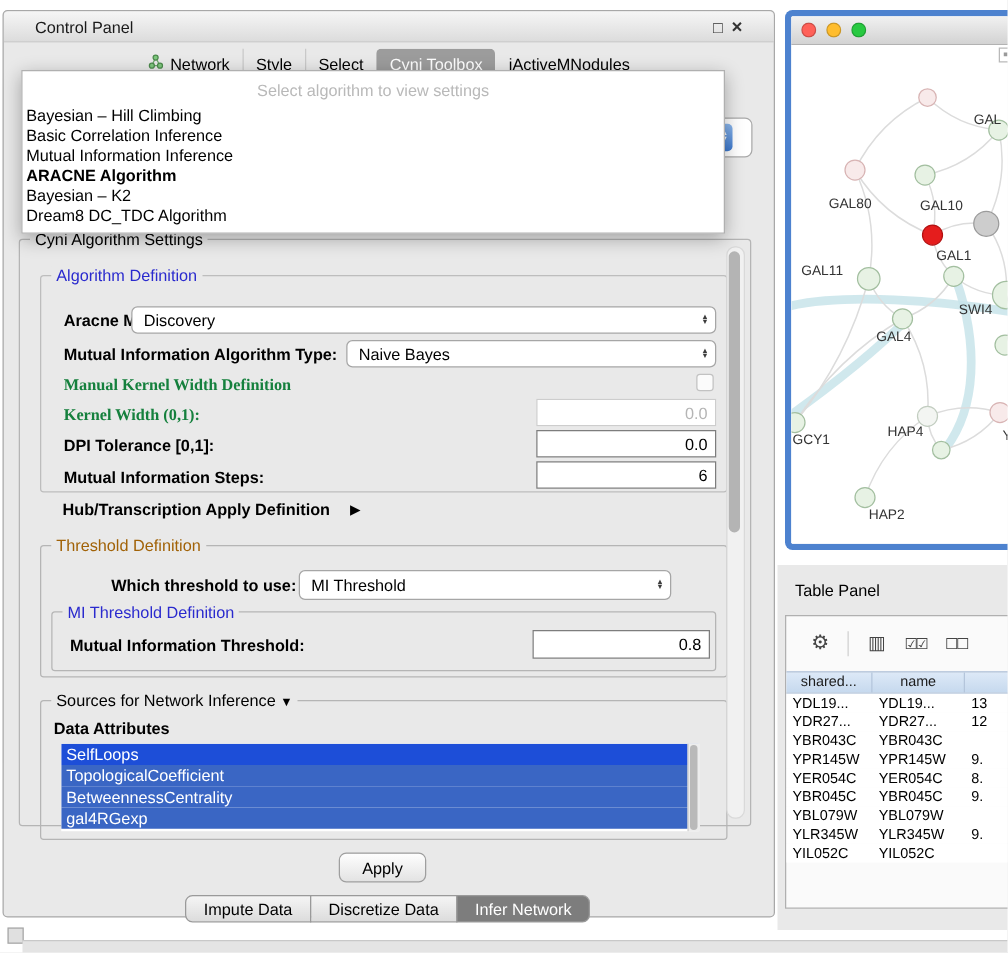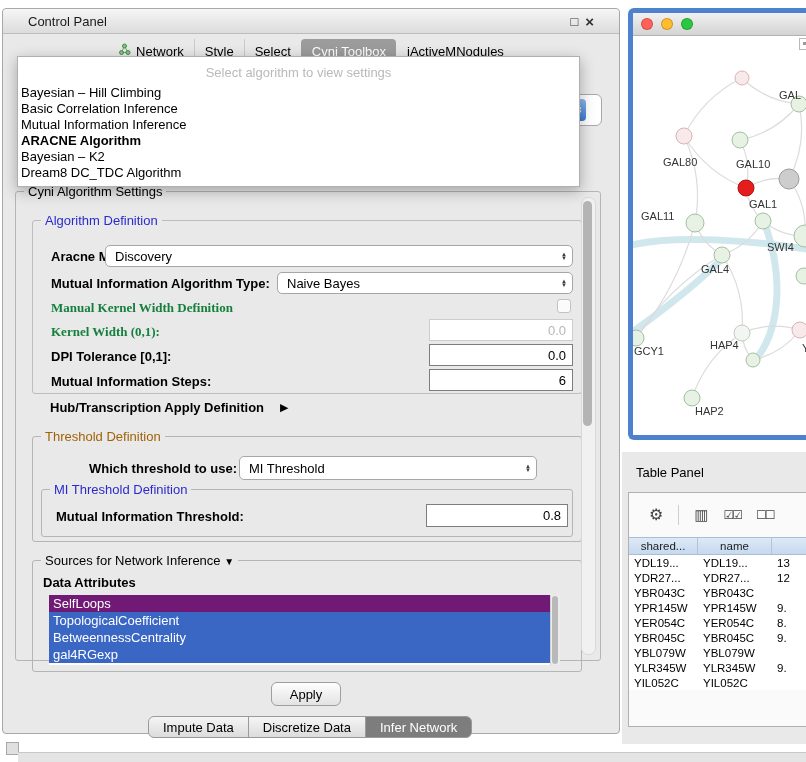--- a/index.html
+++ b/index.html
@@ -230,21 +230,21 @@
       </div>
     </div>
 
     <div class="group" style="left:16px;top:356px;width:550px;height:112px;margin-top:12px;">
       <span class="gtitle">
         <span>Sources for Network Inference</span>
         <span class="tri" style="font-size:10px;">▼</span>
       </span>
       <span class="lbl" style="left:10px;top:14px;">Data Attributes</span>
       <div class="attr-list" style="left:16px;top:34px;width:510px;height:70px;">
-          <div class="attr-item" style="background: #701a75;">SelfLoops</div>
+          <div class="attr-item" style="background: #1d4ed8;">SelfLoops</div>
           <div class="attr-item" style="background: rgb(58, 102, 196);">TopologicalCoefficient</div>
           <div class="attr-item" style="background: rgb(58, 102, 196);">BetweennessCentrality</div>
           <div class="attr-item" style="background: rgb(58, 102, 196);">gal4RGexp</div>
         </div>
       <div class="list-scroll" style="left:517px;top:34px;height:70px;width:9px;position:absolute;">
         <span class="list-thumb"></span>
       </div>
     </div>
 
     <div class="v-scroll">

